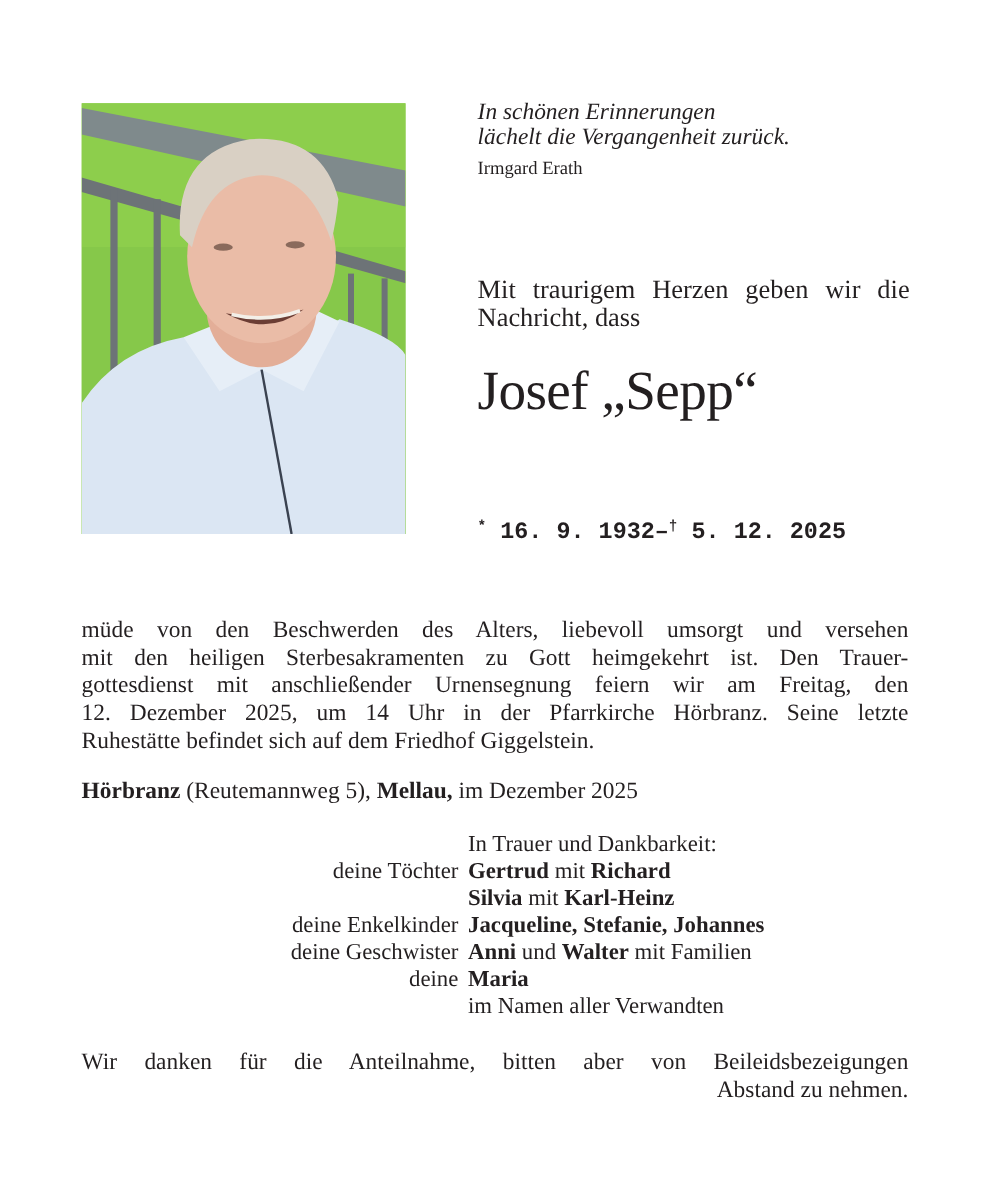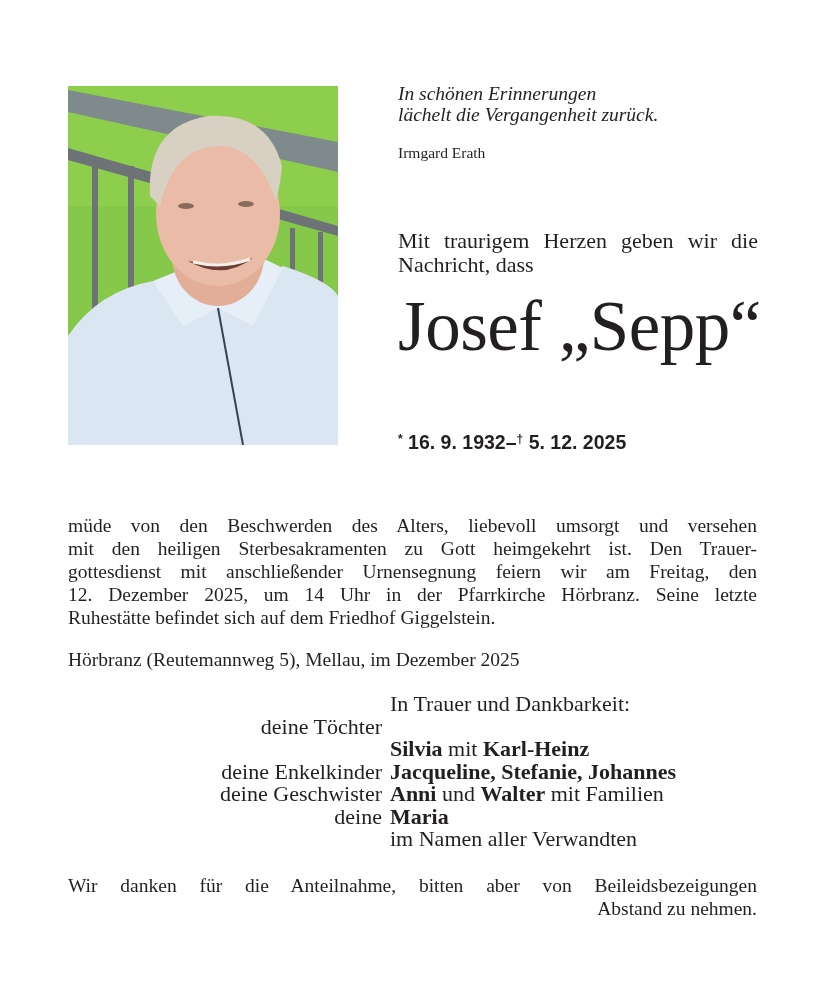--- a/index.html
+++ b/index.html
@@ -8,31 +8,31 @@
     font-family: "DejaVu Serif", "Liberation Serif", serif; color: #231f20;
   }
   .frame { position: absolute; left: 0; top: 17px; width: 826px; height: 1000px; box-sizing: border-box; }
   .photo {
     position: absolute; left: 68px; top: 69px; width: 270px; height: 359px; overflow: hidden;
     background: linear-gradient(180deg, #8fd14a 0%, #7dc640 45%, #86c84a 100%);
   }
   .photo svg { width: 100%; height: 100%; display: block; }
   .quote { position: absolute; left: 398px; top: 66px; width: 400px; font-family: "Liberation Serif", serif; }
   .quote .ql { font-style: italic; font-size: 19.5px; line-height: 21px; }
-  .quote .author { font-size: 15.5px; line-height: 22px; margin-top: 17px; font-family: Liberation Serif, serif; }
+  .quote .author { font-size: 15.5px; line-height: 22px; margin-top: 5px; font-family: Liberation Serif, serif; }
   .intro { position: absolute; left: 398px; top: 212px; width: 360px; font-family: "Liberation Serif", serif; font-size: 22px; line-height: 23.5px; text-align: justify; text-align-last: left; }
   .intro .l1 { text-align: justify; text-align-last: justify; }
-  .name { position: absolute; left: 398px; top: 282px; font-family: "Liberation Serif", serif; font-size: 71px; line-height: 54px; font-weight: normal; letter-spacing: -0.5px; }
-  .dates { position: absolute; left: 398px; top: 410px; font-family: Liberation Sans, sans-serif; font-weight: bold; font-size: 19.5px; line-height: 24px; text-align: right; }
+  .name { position: absolute; left: 398px; top: 282px; font-family: "Liberation Serif", serif; font-size: 46px; line-height: 54px; font-weight: normal; letter-spacing: -0.5px; }
+  .dates { position: absolute; left: 398px; top: 410px; font-family: Liberation Mono, monospace; font-weight: bold; font-size: 19.5px; line-height: 24px; text-align: right; }
   .dates sup { font-size: 12px; vertical-align: 6px; }
   .body { position: absolute; left: 68px; top: 497px; width: 689px; font-family: "Liberation Serif", serif; font-size: 19.5px; line-height: 23px; text-align: justify; }
   .body .last { text-align: left; }
   .place { position: absolute; left: 68px; top: 631px; font-family: "Liberation Serif", serif; font-size: 19.5px; line-height: 23px; }
-  .place b { font-weight: normal; }
-  .mourners { position: absolute; left: 68px; top: 676px; width: 700px; font-family: "Liberation Serif", serif; font-size: 22px; line-height: 22.5px; }
+  .place b { font-weight: bold; }
+  .mourners { position: absolute; left: 68px; top: 676px; width: 700px; font-family: "Liberation Serif", serif; font-size: 19px; line-height: 22.5px; }
   .row { display: flex; }
   .row .rel { width: 322px; text-align: right; padding-right: 8px; box-sizing: border-box; white-space: nowrap; }
   .row .who { white-space: nowrap; }
   .who b { font-weight: bold; }
   .thanks { position: absolute; left: 68px; top: 857px; width: 689px; font-family: "Liberation Serif", serif; font-size: 19.5px; line-height: 23px; text-align: justify; }
   .thanks .last { text-align: right; }
 </style>
 </head>
 <body>
 
@@ -96,20 +96,21 @@
     <b>Hörbranz</b><span> (Reutemannweg 5), </span><b>Mellau,</b><span> im Dezember 2025</span>
   </div>
 
   <div class="mourners">
     <div class="row">
         <span class="rel"></span>
         <span class="who">In Trauer und Dankbarkeit:</span>
       </div>
     <div class="row">
       <span class="rel">deine Töchter</span>
+      <span class="who"><b>Gertrud</b><span> mit </span><b>Richard</b><span></span></span>
     </div>
     <div class="row">
       <span class="rel"></span>
       <span class="who"><b>Silvia</b><span> mit </span><b>Karl-Heinz</b><span></span></span>
     </div>
     <div class="row">
       <span class="rel">deine Enkelkinder</span>
       <span class="who"><b>Jacqueline, Stefanie, Johannes</b><span></span><b></b><span></span></span>
     </div>
     <div class="row">

